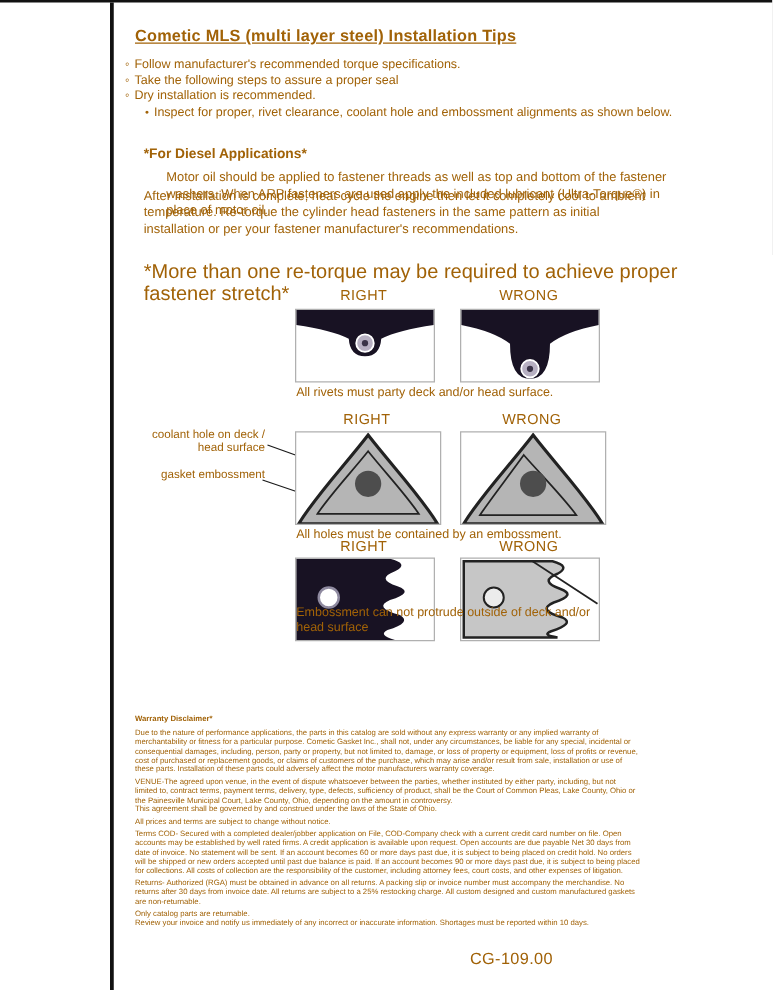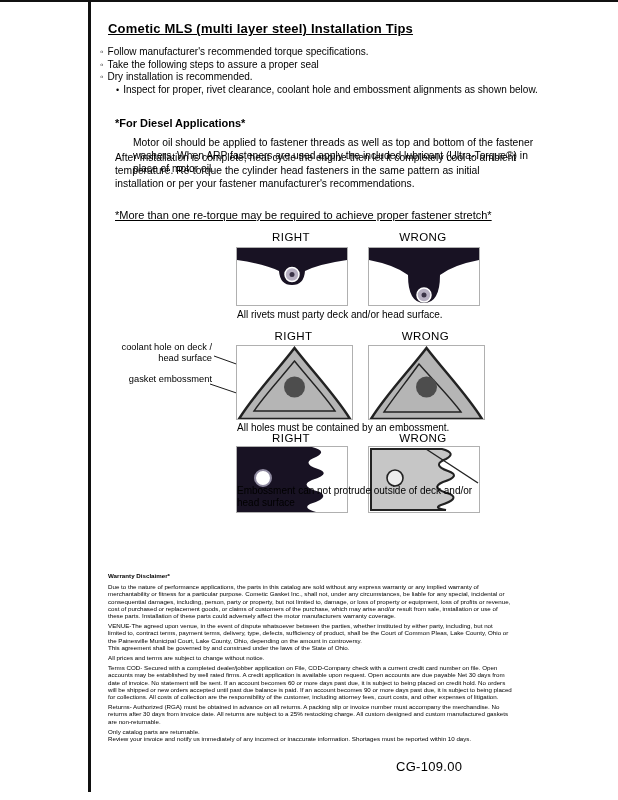--- a/index.html
+++ b/index.html
@@ -1,37 +1,37 @@
 <!DOCTYPE html>
 <html><head>
 <meta charset="utf-8">
 <style>
   html,body{margin:0;padding:0;background:#e8e8e8;}
   .page{
     position:relative;
     width:618px;height:800px;
     background:#ffffff;
     font-family:"Liberation Sans", sans-serif;
-    color:#000000;
+    color:#a16207;
     overflow:hidden;
     margin:0 auto;
   }
   .abs{position:absolute;}
   .rule{background:#111;}
   .title{
     font-size:13px;font-weight:bold;text-decoration:underline;
     letter-spacing:.2px;white-space:nowrap;
   }
   .body-text{font-size:10.3px;line-height:13px;}
   .tipline{font-size:10px;line-height:12.6px;margin-bottom:0;}
   .marker1::before{content:"◦";margin-right:4px;font-size:10px;}
   .marker2::before{content:"•";margin-right:4px;font-size:9px;}
   .sub{padding-left:16px;}
   .heading{font-size:11px;font-weight:bold;}
-  .note{font-size:11px;text-decoration:underline;}
+  .note{font-size:16px;}
   .rw-label{font-size:11.5px;text-align:center;letter-spacing:.4px;}
   .frame{border:1px solid #b0b0b0;background:#fff;box-sizing:content-box;}
   .caption{font-size:10px;line-height:12px;}
   .callout{font-size:9.3px;line-height:10.6px;text-align:right;}
   .legal{font-size:6.2px;line-height:7.2px;}
   .legal p{margin:0 0 3px 0;}
   .legal p.no-gap{margin-bottom:0;}
   .legal .legal-head{font-weight:bold;margin-bottom:4px;}
   .footer-code{font-size:13px;letter-spacing:.3px;}
   svg{display:block;}
@@ -127,15 +127,15 @@
     <p>Due to the nature of performance applications, the parts in this catalog are sold without any express warranty or any implied warranty of merchantability or fitness for a particular purpose.  Cometic Gasket Inc., shall not, under any circumstances, be liable for any special, incidental or consequential damages, including, person, party or property, but not limited to, damage, or loss of property or equipment, loss of profits or revenue, cost of purchased or replacement goods, or claims of customers of the purchase, which may arise and/or result from sale, installation or use of these parts.  Installation of these parts could adversely affect the motor manufacturers warranty coverage.</p>
     <p class="no-gap">VENUE-The agreed upon venue, in the event of dispute whatsoever between the parties, whether instituted by either party, including, but not limited to, contract terms, payment terms, delivery, type, defects, sufficiency of product, shall be the Court of Common Pleas, Lake County, Ohio or the Painesville Municipal Court, Lake County, Ohio, depending on the amount in controversy.</p>
     <p>This agreement shall be governed by and construed under the laws of the State of Ohio.</p>
     <p>All prices and terms are subject to change without notice.</p>
     <p>Terms COD- Secured with a completed dealer/jobber application on File, COD-Company check with a current credit card number on file.  Open accounts may be established by well rated firms.  A credit application is available upon request.  Open accounts are due payable Net 30 days from date of invoice.  No statement will be sent.  If an account becomes 60 or more days past due, it is subject to being placed on credit hold.  No orders will be shipped or new orders accepted until past due balance is paid.  If an account becomes 90 or more days past due, it is subject to being placed for collections.  All costs of collection are the responsibility of the customer, including attorney fees, court costs, and other expenses of litigation.</p>
     <p>Returns- Authorized (RGA) must be obtained in advance on all returns.  A packing slip or invoice number must accompany the merchandise.  No returns after 30 days from invoice date.  All returns are subject to a 25% restocking charge.  All custom designed and custom manufactured gaskets are non-returnable.</p>
     <p class="no-gap">Only catalog parts are returnable.</p>
     <p>Review your invoice and notify us immediately of any incorrect or inaccurate information.  Shortages must be reported within 10 days.</p>
   </div>
 
-  <div class="abs footer-code" style="left:396px;top:759px;">CG-109.00</div>
+  <div class="abs footer-code" style="left:376px;top:759px;">CG-109.00</div>
 
 </div>
 
 </body></html>

